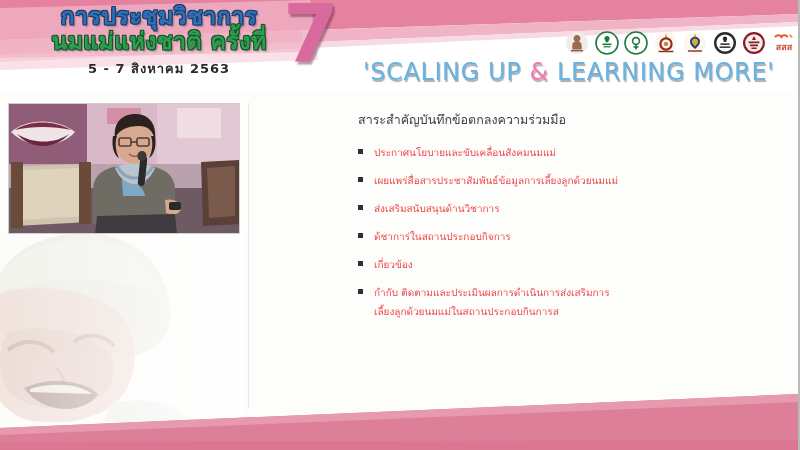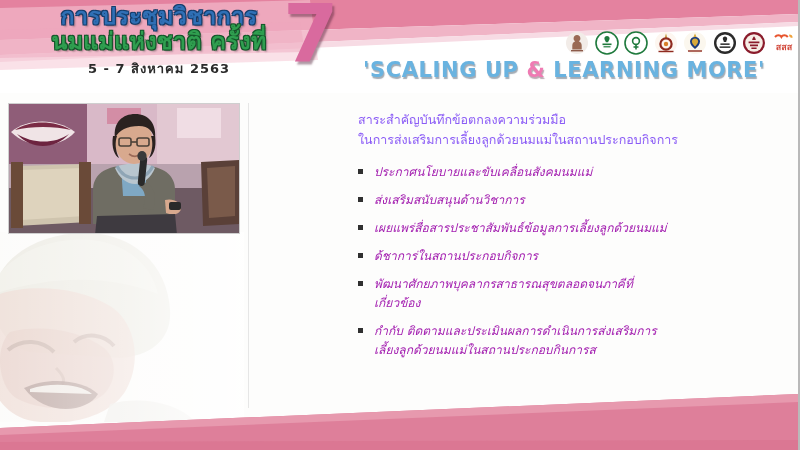--- a/index.html
+++ b/index.html
@@ -53,21 +53,21 @@
     position:absolute;left:283px;top:-6px;
     font-size:80px;font-weight:bold;color:#d96a9e;
     font-family:"DejaVu Sans","Liberation Sans",sans-serif;
     line-height:80px;
     text-shadow:2px 3px 2px rgba(80,30,55,.45);
   }
 
   
   #tagline{
     position:absolute;left:363px;top:58px;
-    font-size:21px;font-weight:bold;letter-spacing:.6px;
+    font-size:24px;font-weight:normal;letter-spacing:.6px;
     white-space:nowrap;
     font-family:"DejaVu Sans","Liberation Sans",sans-serif;
   }
   #tagline .blue{color:#69b3e0;text-shadow:1px 2px 1px rgba(50,70,90,.45);}
   #tagline .pink{color:#ef7bb3;text-shadow:1px 2px 1px rgba(90,40,65,.4);}
 
   
   #divider{
     position:absolute;left:248px;top:103px;width:1px;height:305px;
     background:#e6e6e6;
@@ -85,26 +85,26 @@
   #child-photo{
     position:absolute;left:0;top:232px;width:244px;height:190px;overflow:hidden;
   }
 
   
   #content{
     position:absolute;left:358px;top:110px;width:420px;
     color:#2e2e2e;
   }
   .lead{
-    font-size:12.5px;line-height:20px;color:#8b5cf6;white-space:nowrap;
+    font-size:12.5px;line-height:20px;color:#404040;white-space:nowrap;
   }
   #bullets{margin-top:13px;}
   .bullet{
     position:relative;padding-left:16px;margin-bottom:9px;
-    font-size:12px;line-height:19px;color:#a21caf;font-style:italic;
+    font-size:10px;line-height:19px;color:#ef4444;
   }
   .bullet .sq{
     position:absolute;left:0;top:6px;width:5px;height:5px;background:#303030;
   }
   .bullet .l2{display:block;}
 
   
   #bottom-band{position:absolute;left:0;bottom:0;width:800px;height:78px;}
 </style>
 </head>
@@ -284,42 +284,40 @@
       <rect x="160" y="98" width="12" height="8" rx="2" fill="#2a2a2a"></rect>
 
       <path d="M88,112 L166,110 L168,131 L86,131 Z" fill="#3e3a40"></path>
     </svg>
   </div>
 
   <div id="divider"></div>
 
   <div id="content">
     <div class="lead">สาระสำคัญบันทึกข้อตกลงความร่วมมือ</div>
-    <div class="lead">ในการส่งเสริมการเลี้ยงลูกด้วยนมแม่ในสถานประกอบกิจการ</div>
 
     <div id="bullets">
       <div class="bullet">
         <span class="sq"></span>
         <span>ประกาศนโยบายและขับเคลื่อนสังคมนมแม่</span>
       </div>
       <div class="bullet">
         <span class="sq"></span>
+        <span>เผยแพร่สื่อสารประชาสัมพันธ์ข้อมูลการเลี้ยงลูกด้วยนมแม่</span>
+      </div>
+      <div class="bullet">
+        <span class="sq"></span>
         <span>ส่งเสริมสนับสนุนด้านวิชาการ</span>
       </div>
       <div class="bullet">
         <span class="sq"></span>
-        <span>เผยแพร่สื่อสารประชาสัมพันธ์ข้อมูลการเลี้ยงลูกด้วยนมแม่</span>
-      </div>
-      <div class="bullet">
-        <span class="sq"></span>
         <span class="l2">ด้ชาการ่ในสถานประกอบกิจการ</span>
       </div>
       <div class="bullet">
         <span class="sq"></span>
-        <span>พัฒนาศักยภาพบุคลากรสาธารณสุขตลอดจนภาคีที่</span>
         <span class="l2">เกี่ยวข้อง</span>
       </div>
       <div class="bullet">
         <span class="sq"></span>
         <span>กำกับ ติดตามและประเมินผลการดำเนินการส่งเสริมการ</span>
         <span class="l2">เลี้ยงลูกด้วยนมแม่ในสถานประกอบกินการส</span>
       </div>
     </div>
   </div>
 

